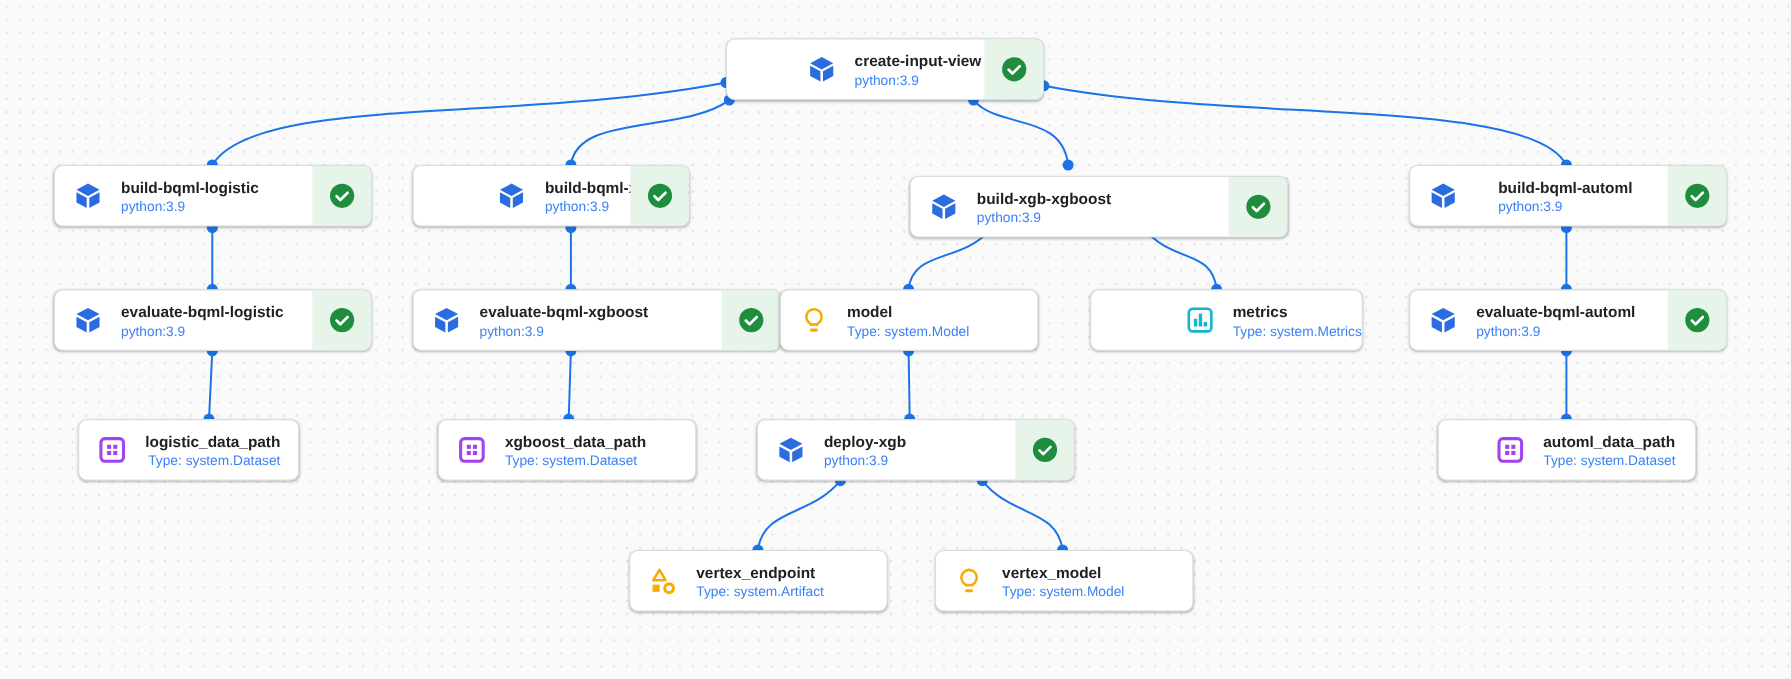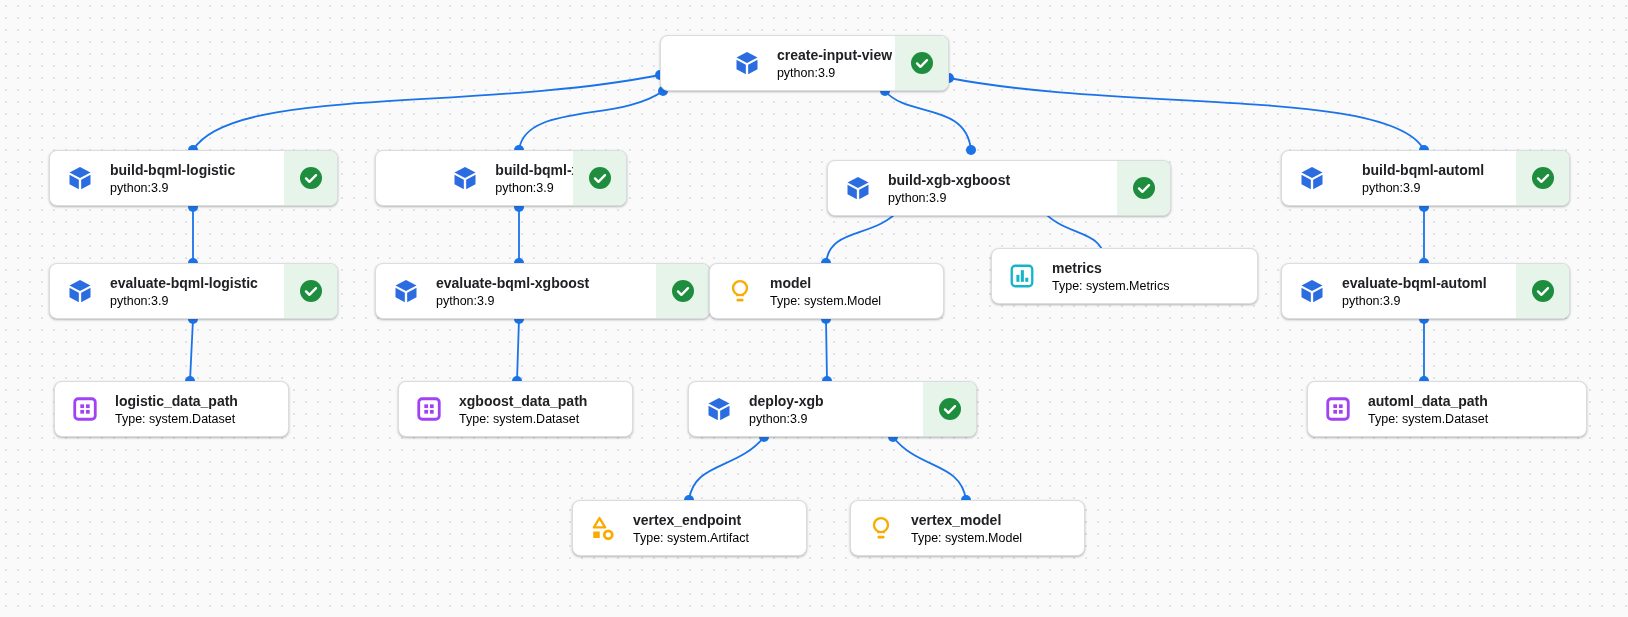--- a/index.html
+++ b/index.html
@@ -21,21 +21,21 @@
     box-shadow:0 1px 2px rgba(60,64,67,.25),0 1px 3px rgba(60,64,67,.12);
     display:flex;
     align-items:center;
     box-sizing:border-box;
     cursor:pointer;
   }
   .node .icon{flex:0 0 auto;width:28px;height:28px;margin-left:16px;display:flex;align-items:center;justify-content:center;}
   .node .icon svg{width:28px;height:28px;display:block;}
   .node .text{margin-left:16px;min-width:0;}
   .node .title{font-size:14px;font-weight:700;color:#202124;line-height:18px;white-space:nowrap;}
-  .node .subtitle{font-size:12.5px;color:#000000;line-height:16px;margin-top:1px;white-space:nowrap;}
+  .node .subtitle{font-size:12.5px;color:#3b82f6;line-height:16px;margin-top:1px;white-space:nowrap;}
   .status{
     position:absolute;right:0;top:0;bottom:0;width:53px;
     background:#e6f4ea;
     border-radius:0 7px 7px 0;
     display:flex;align-items:center;justify-content:center;
   }
   .status svg{width:24px;height:24px;display:block;}
 </style>
 </head>
 <body>
@@ -256,21 +256,21 @@
             <circle cx="12" cy="9.5" r="6" stroke="#f9ab00" stroke-width="2"></circle>
             <path d="M9.7 14.5 L9.7 16.5 M14.3 14.5 L14.3 16.5" stroke="#f9ab00" stroke-width="2"></path>
             <rect x="9" y="18.6" width="6" height="2.4" rx="1" fill="#f9ab00"></rect>
           </svg>
         </span>
         <div class="text">
           <div class="title">model</div>
           <div class="subtitle">Type: system.Model</div>
         </div>
       </div>
-      <div class="node" style="left: 991px; top: 248px; width: 267px; height: 56px;">
+      <div class="node" style="left: 991px; top: 263px; width: 248px; height: 56px; justify-content: flex-end;">
         <span class="icon">
           <svg viewBox="0 0 24 24" fill="none">
             <rect x="3.2" y="3.2" width="17.6" height="17.6" rx="3" stroke="#12b5cb" stroke-width="2"></rect>
             <rect x="7.2" y="11" width="2.6" height="6" fill="#12b5cb"></rect>
             <rect x="11" y="7" width="2.6" height="10" fill="#12b5cb"></rect>
             <rect x="14.8" y="13.5" width="2.6" height="3.5" fill="#12b5cb"></rect>
           </svg>
         </span>
         <div class="text">
           <div class="title">metrics</div>
@@ -293,21 +293,21 @@
         </div>
         <div class="status">
           <span>
             <svg viewBox="0 0 24 24">
               <circle cx="12" cy="12" r="11" fill="#1e8e3e"></circle>
               <path d="M7 12.4 L10.4 15.8 L17 9.2" stroke="#ffffff" stroke-width="2.4" fill="none" stroke-linecap="round" stroke-linejoin="round"></path>
             </svg>
           </span>
         </div>
       </div>
-      <div class="node" style="left: 54px; top: 381px; width: 235px; height: 56px;">
+      <div class="node" style="left: 71px; top: 381px; width: 201px; height: 56px; text-align: right;">
         <span class="icon">
           <svg viewBox="0 0 24 24" fill="none">
             <rect x="3.2" y="3.2" width="17.6" height="17.6" rx="3" stroke="#a142f4" stroke-width="2.4"></rect>
             <rect x="8" y="8" width="3.2" height="3.2" fill="#a142f4"></rect>
             <rect x="12.8" y="8" width="3.2" height="3.2" fill="#a142f4"></rect>
             <rect x="8" y="12.8" width="3.2" height="3.2" fill="#a142f4"></rect>
             <rect x="12.8" y="12.8" width="3.2" height="3.2" fill="#a142f4"></rect>
           </svg>
         </span>
         <div class="text">
@@ -346,21 +346,21 @@
         </div>
         <div class="status">
           <span>
             <svg viewBox="0 0 24 24">
               <circle cx="12" cy="12" r="11" fill="#1e8e3e"></circle>
               <path d="M7 12.4 L10.4 15.8 L17 9.2" stroke="#ffffff" stroke-width="2.4" fill="none" stroke-linecap="round" stroke-linejoin="round"></path>
             </svg>
           </span>
         </div>
       </div>
-      <div class="node" style="left: 1307px; top: 381px; width: 280px; height: 56px;">
+      <div class="node" style="left: 1307px; top: 381px; width: 235px; height: 56px; padding-left: 35px;">
         <span class="icon">
           <svg viewBox="0 0 24 24" fill="none">
             <rect x="3.2" y="3.2" width="17.6" height="17.6" rx="3" stroke="#a142f4" stroke-width="2.4"></rect>
             <rect x="8" y="8" width="3.2" height="3.2" fill="#a142f4"></rect>
             <rect x="12.8" y="8" width="3.2" height="3.2" fill="#a142f4"></rect>
             <rect x="8" y="12.8" width="3.2" height="3.2" fill="#a142f4"></rect>
             <rect x="12.8" y="12.8" width="3.2" height="3.2" fill="#a142f4"></rect>
           </svg>
         </span>
         <div class="text">

